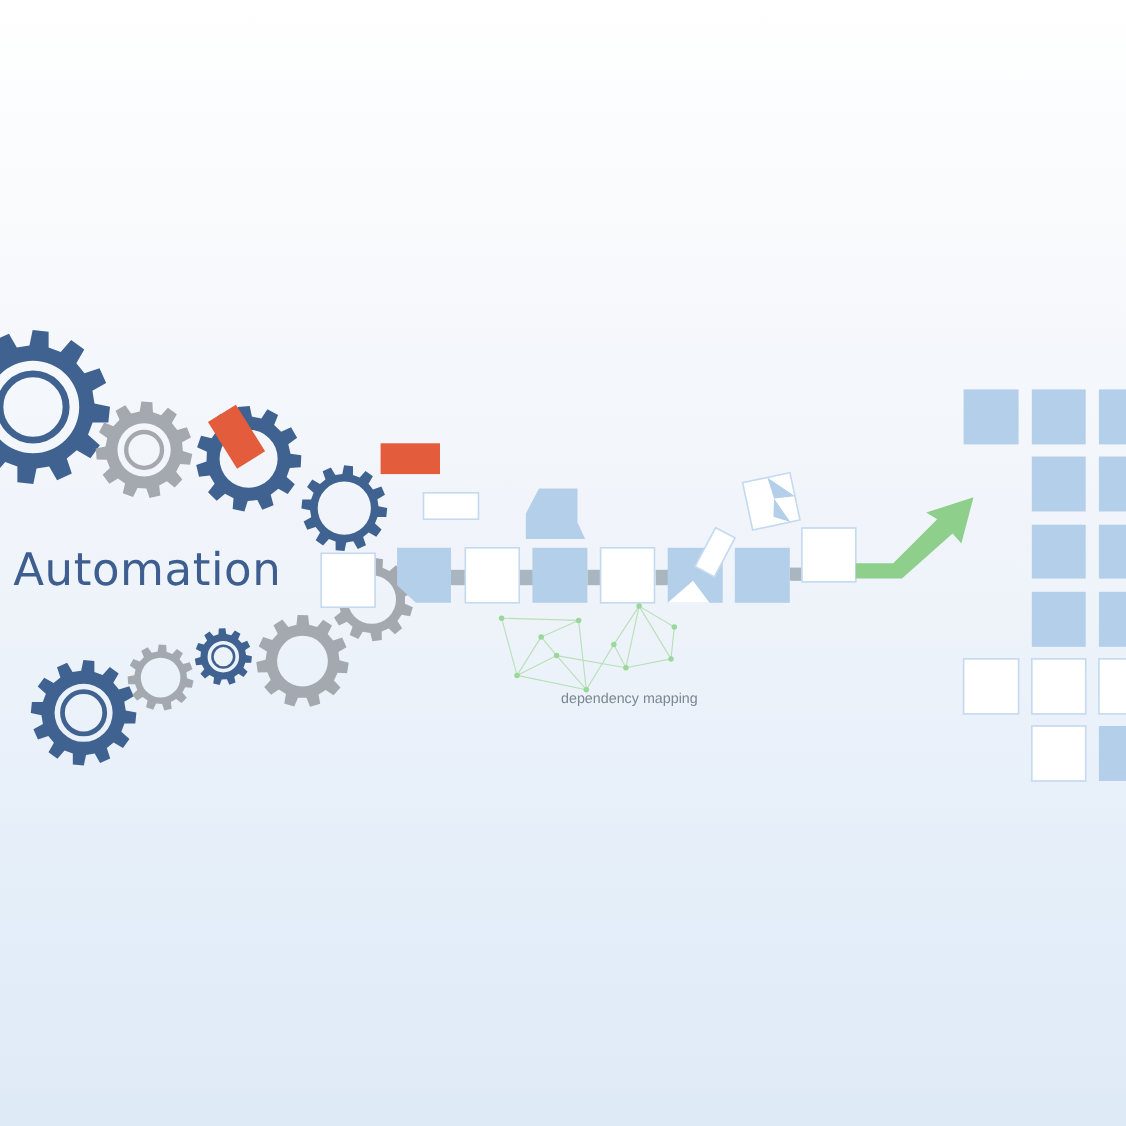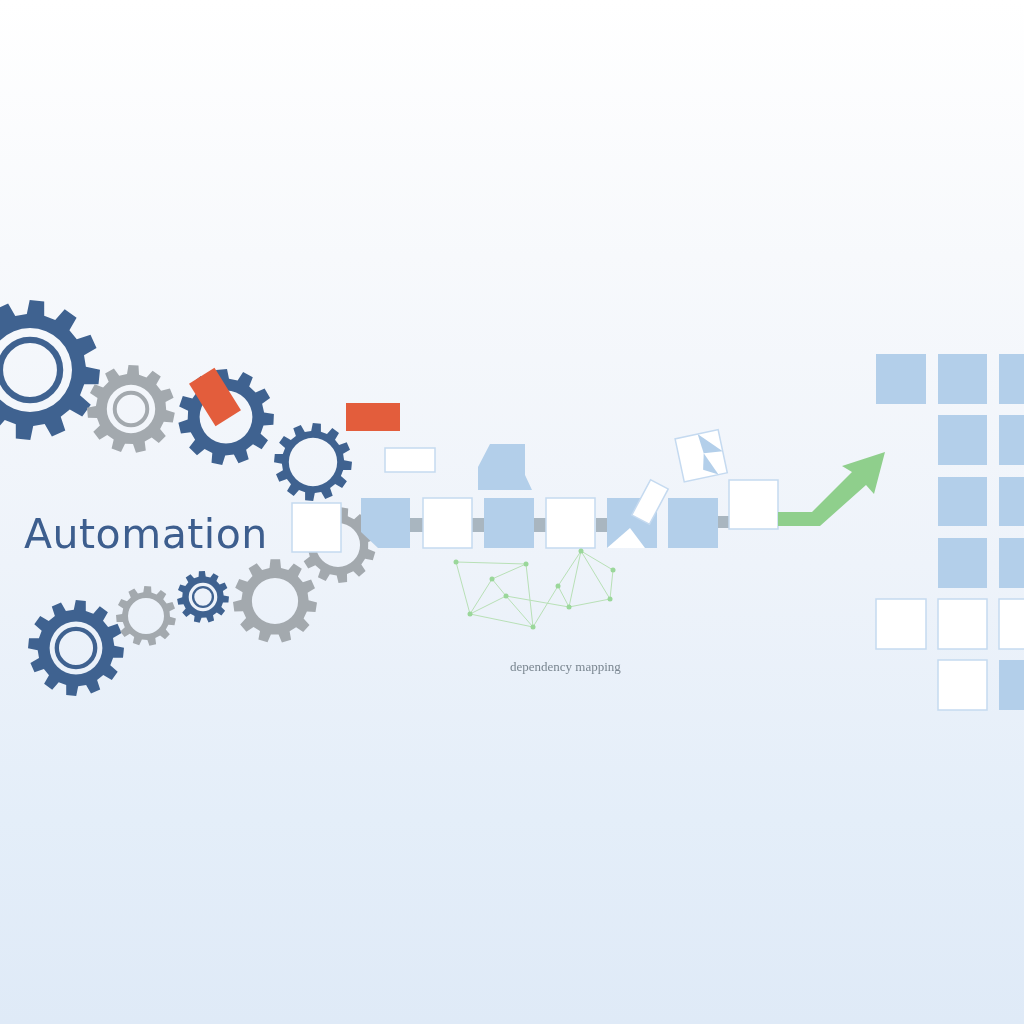--- a/index.html
+++ b/index.html
@@ -3,29 +3,28 @@
 <meta charset="utf-8">
 <style>
   html, body { margin: 0; padding: 0; }
   body {
     width: 1024px; height: 1024px; overflow: hidden; position: relative;
     background: linear-gradient(180deg, #ffffff 0%, #f7f9fc 25%, #eef3fa 55%, #e4eef9 80%, #dfeaf7 100%);
     font-family: "DejaVu Sans", sans-serif;
   }
   #scene { position: absolute; left: 0; top: 0; width: 1024px; height: 1024px; }
   .title {
-    position: absolute; left: 24px; top: 492px;
+    position: absolute; left: 12px; top: 492px;
     font-family: "DejaVu Sans", sans-serif; font-size: 41px; color: #3d5e8e;
-    letter-spacing: 0.5px; line-height: 52px; white-space: nowrap; margin-top: 16px;
+    letter-spacing: 0.5px; line-height: 52px; white-space: nowrap;
   }
   .caption {
     position: absolute; left: 510px; top: 627px;
-    font-family: Liberation Serif, serif; font-size: 13px; color: #7a8690;
+    font-family: Liberation Sans, sans-serif; font-size: 13px; color: #7a8690;
     white-space: nowrap;
-    margin-top: 32px;
   }
 </style>
 </head>
 <body>
 
 <svg id="scene" viewBox="0 0 1024 1024" xmlns="http://www.w3.org/2000/svg">
   <defs>
     
   </defs>
 

